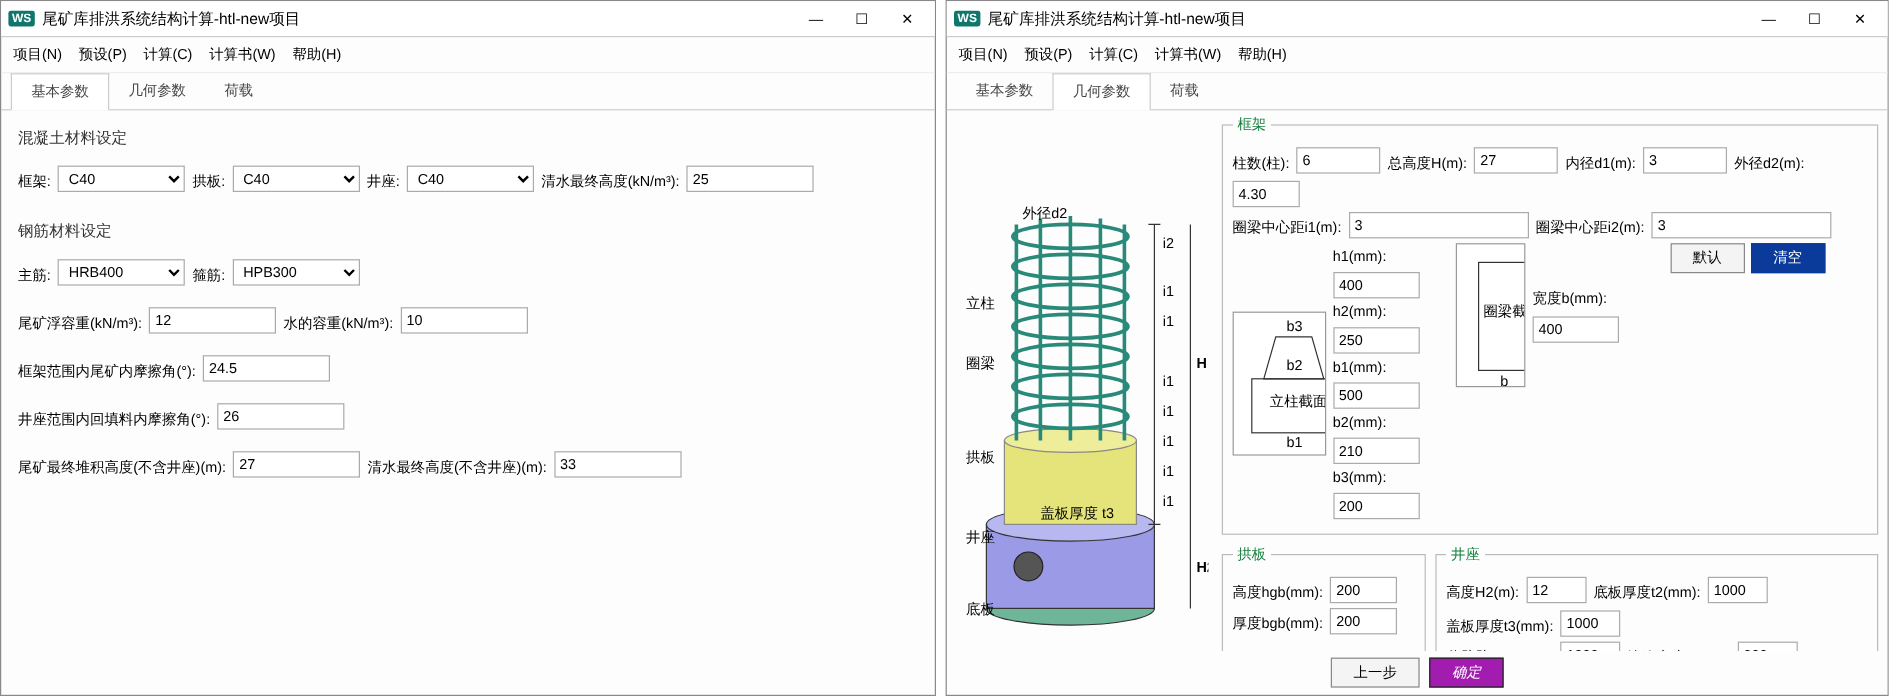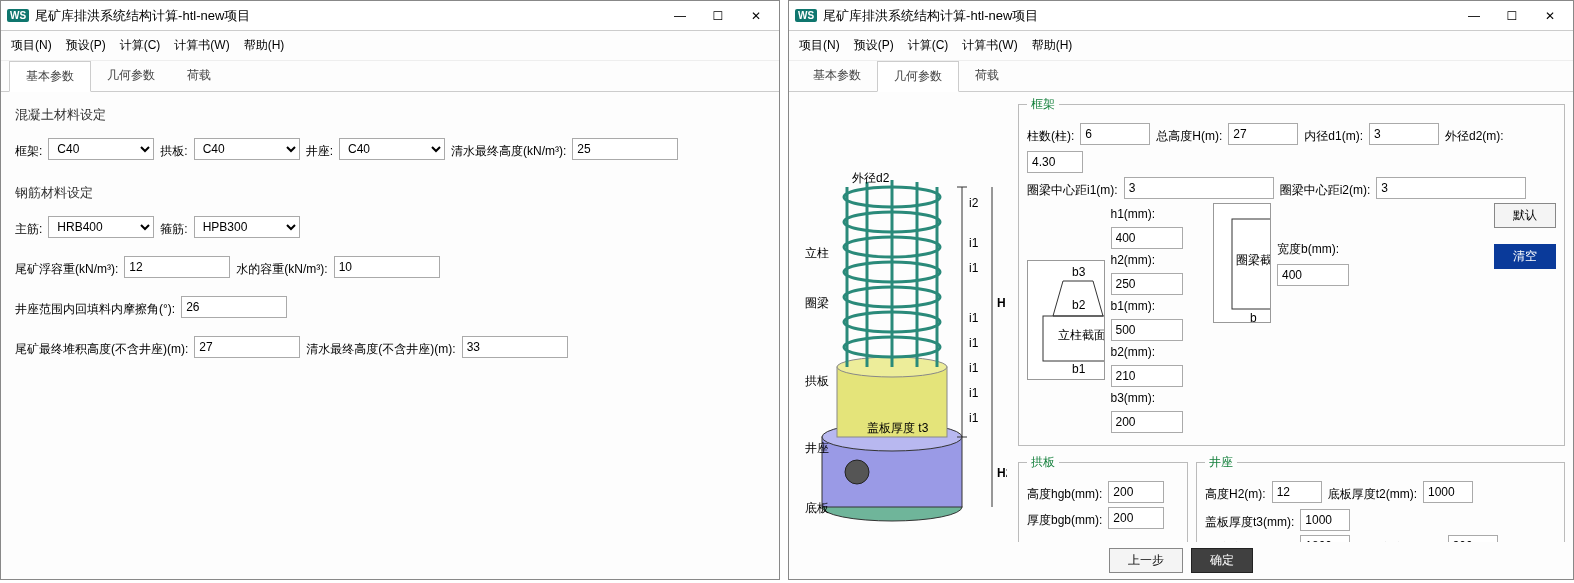--- a/index.html
+++ b/index.html
@@ -26,28 +26,28 @@
 .w90 { width: 106px; } .w70 { width: 70px; } .w60 { width: 56px; } .w50 { width: 50px; }
 
 .right-body { display: flex; flex: 1; overflow: hidden; }
 .diagram-col { width: 225px; padding: 6px; display: flex; flex-direction: column; gap: 6px; }
 .diagram-box { flex: 1; display: flex; align-items: center; justify-content: center; }
 .form-col { flex: 1; padding: 4px 8px 4px 4px; overflow: auto; }
 fieldset { border: 1px solid #bbb; padding: 6px 8px 8px; margin-bottom: 8px; }
 legend { padding: 0 4px; color: #15803d; }
 .btn { border: 1px solid #888; background: #f4f4f4; padding: 3px 18px; cursor: pointer; }
 .btn.primary { background: #0a3a9a; color: #fff; border-color: #0a3a9a; }
-.btn.dark { background: #404040; color: #fff; border-color: #222; }
+.btn.dark { background: #a21caf; color: #fff; border-color: #222; font-style: italic; }
 .btn-row { display: flex; gap: 8px; justify-content: flex-end; margin-top: 4px; }
 .two-col { display: flex; gap: 8px; }
 .two-col > * { flex: 1; }
 .mini-diagram { border: 1px solid #999; background: #fff; }
 .small-inp { width: 72px; }
 .footer-row { display: flex; justify-content: center; gap: 8px; padding: 6px; }
-.stack-right { display:flex; flex-direction:column; align-items:flex-end; gap:16px; margin-left:6px;}
+.stack-right { display:flex; flex-direction:row; gap:5px; margin-left:6px;}
 </style>
 </head>
 <body>
 
 <div class="window win-left">
   <div class="titlebar">
     <span class="ws-logo">WS</span>
     <span class="titlebar-title">尾矿库排洪系统结构计算-htl-new项目</span>
     <div class="win-controls">
       <div class="win-btn">—</div>
@@ -86,20 +86,24 @@
       <select class="sel w90"><option>HRB400</option></select>
       <label class="lbl">箍筋:</label>
       <select class="sel w90"><option>HPB300</option></select>
     </div>
 
     <div class="row">
       <label class="lbl">尾矿浮容重(kN/m³):</label>
       <input class="txt w90" value="12" style="">
       <label class="lbl">水的容重(kN/m³):</label>
       <input class="txt w90" value="10" style="">
+    </div>
+    <div class="row">
+      <label class="lbl">框架范围内尾矿内摩擦角(°):</label>
+      <input class="txt w90" value="24.5" style="">
     </div>
     <div class="row">
       <label class="lbl">井座范围内回填料内摩擦角(°):</label>
       <input class="txt w90" value="26" style="">
     </div>
     <div class="row">
       <label class="lbl">尾矿最终堆积高度(不含井座)(m):</label>
       <input class="txt w90" value="27" style="">
       <label class="lbl">清水最终高度(不含井座)(m):</label>
       <input class="txt w90" value="33" style="">

